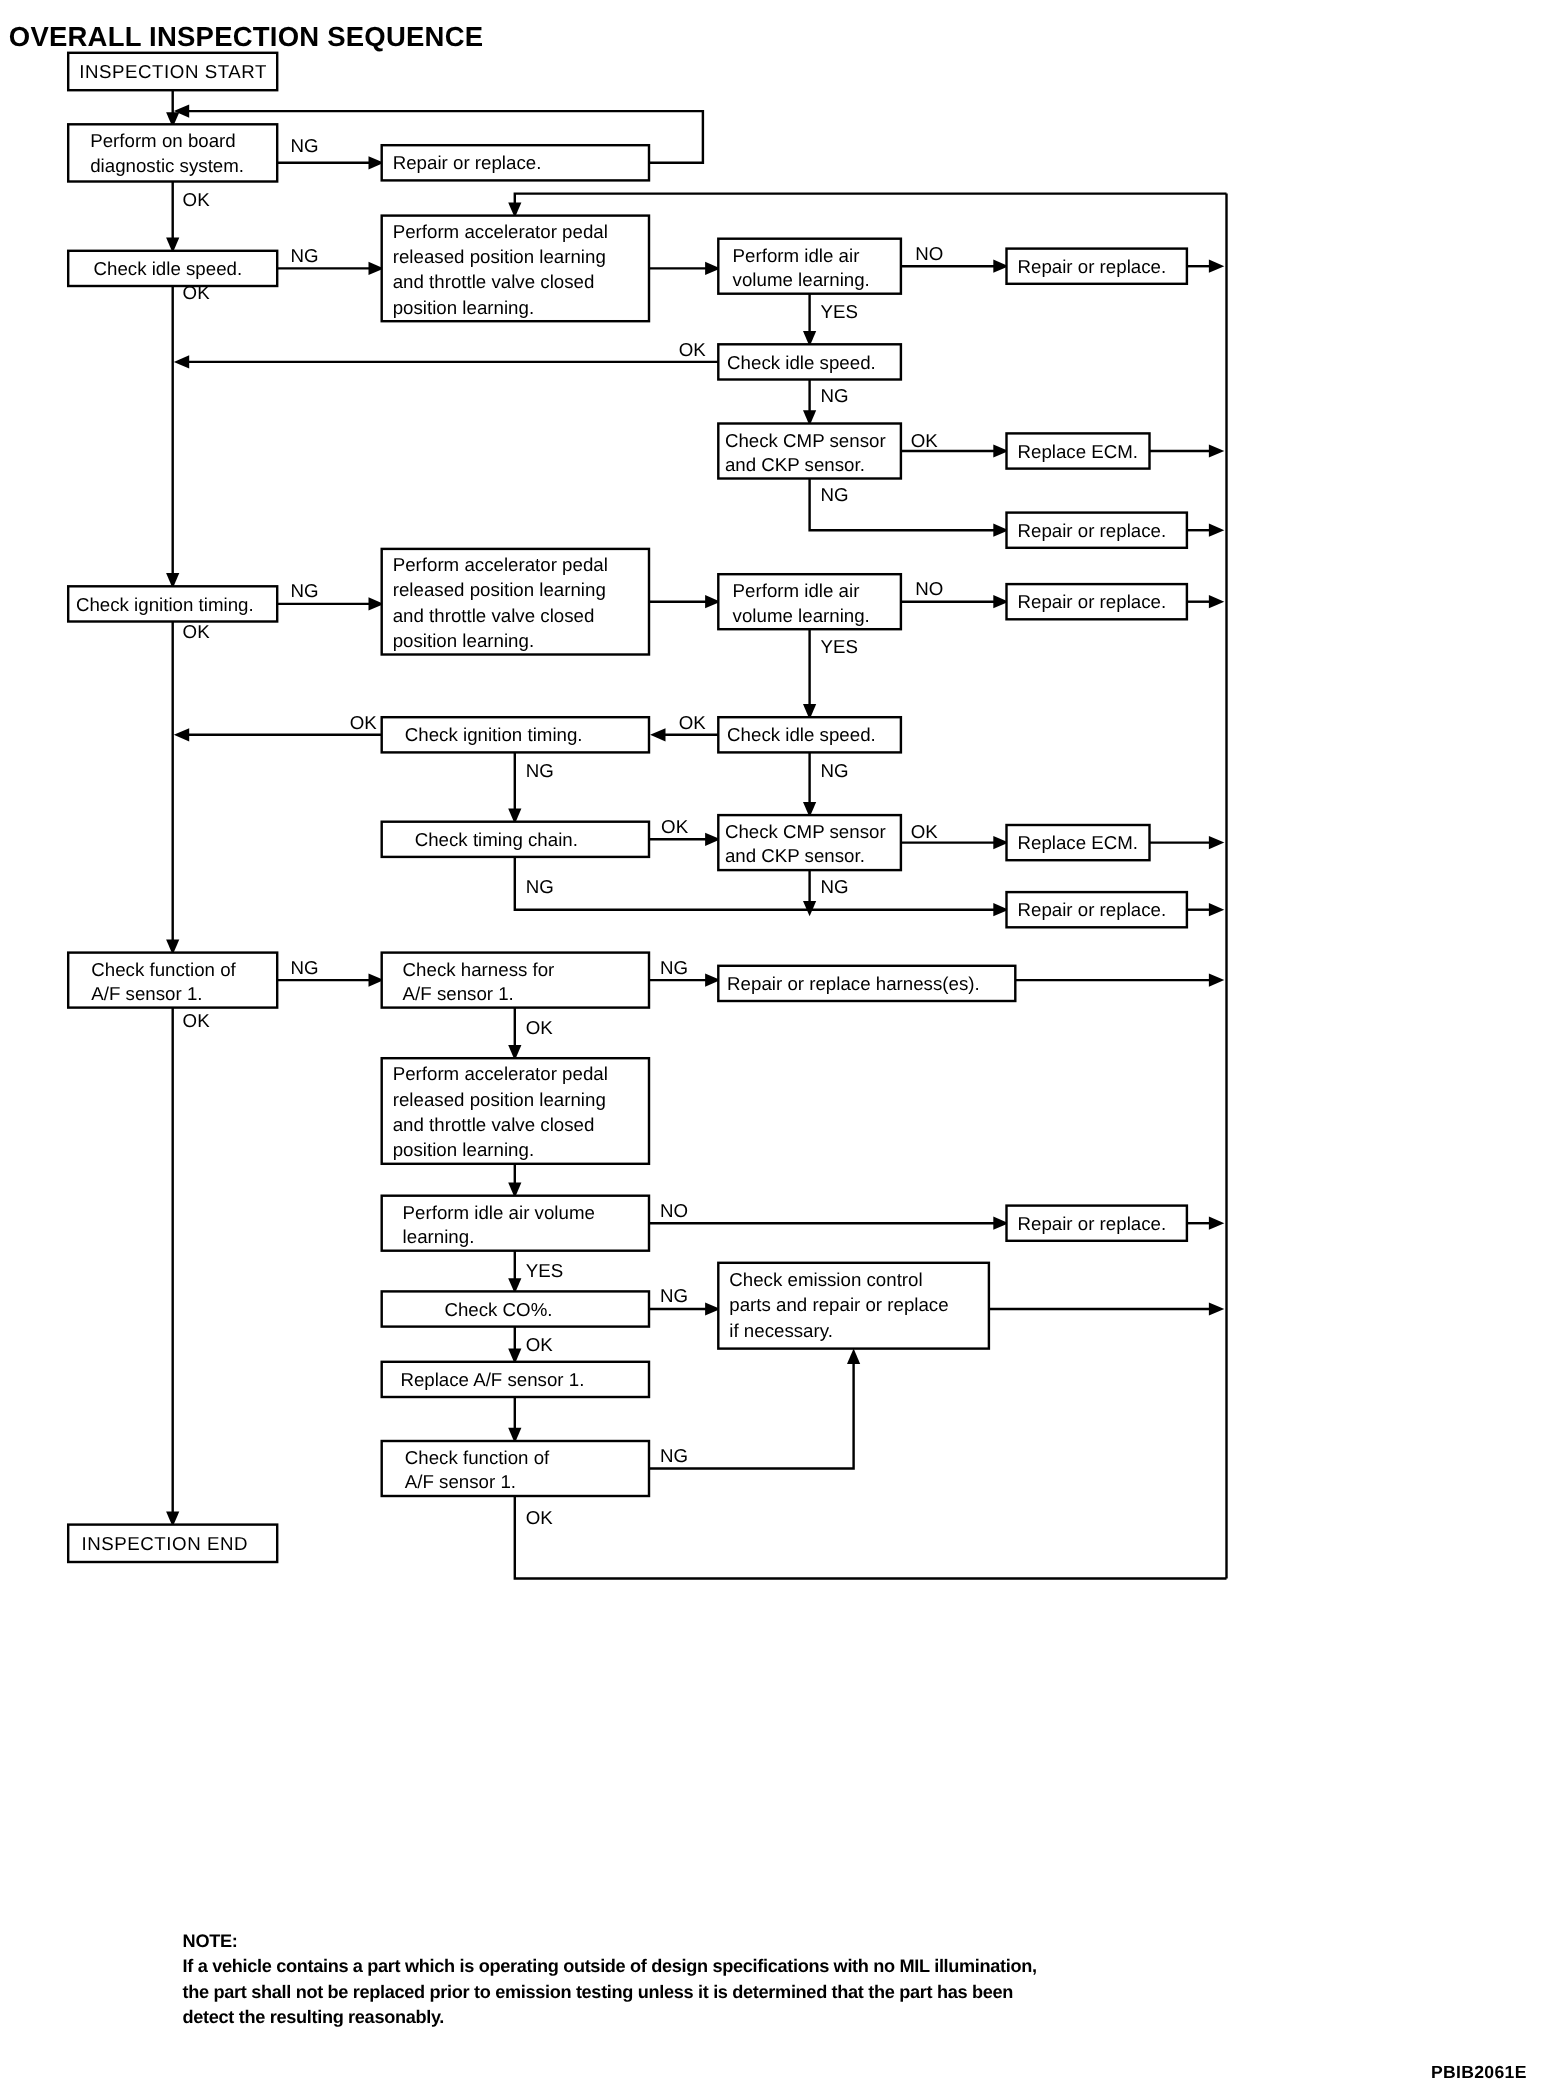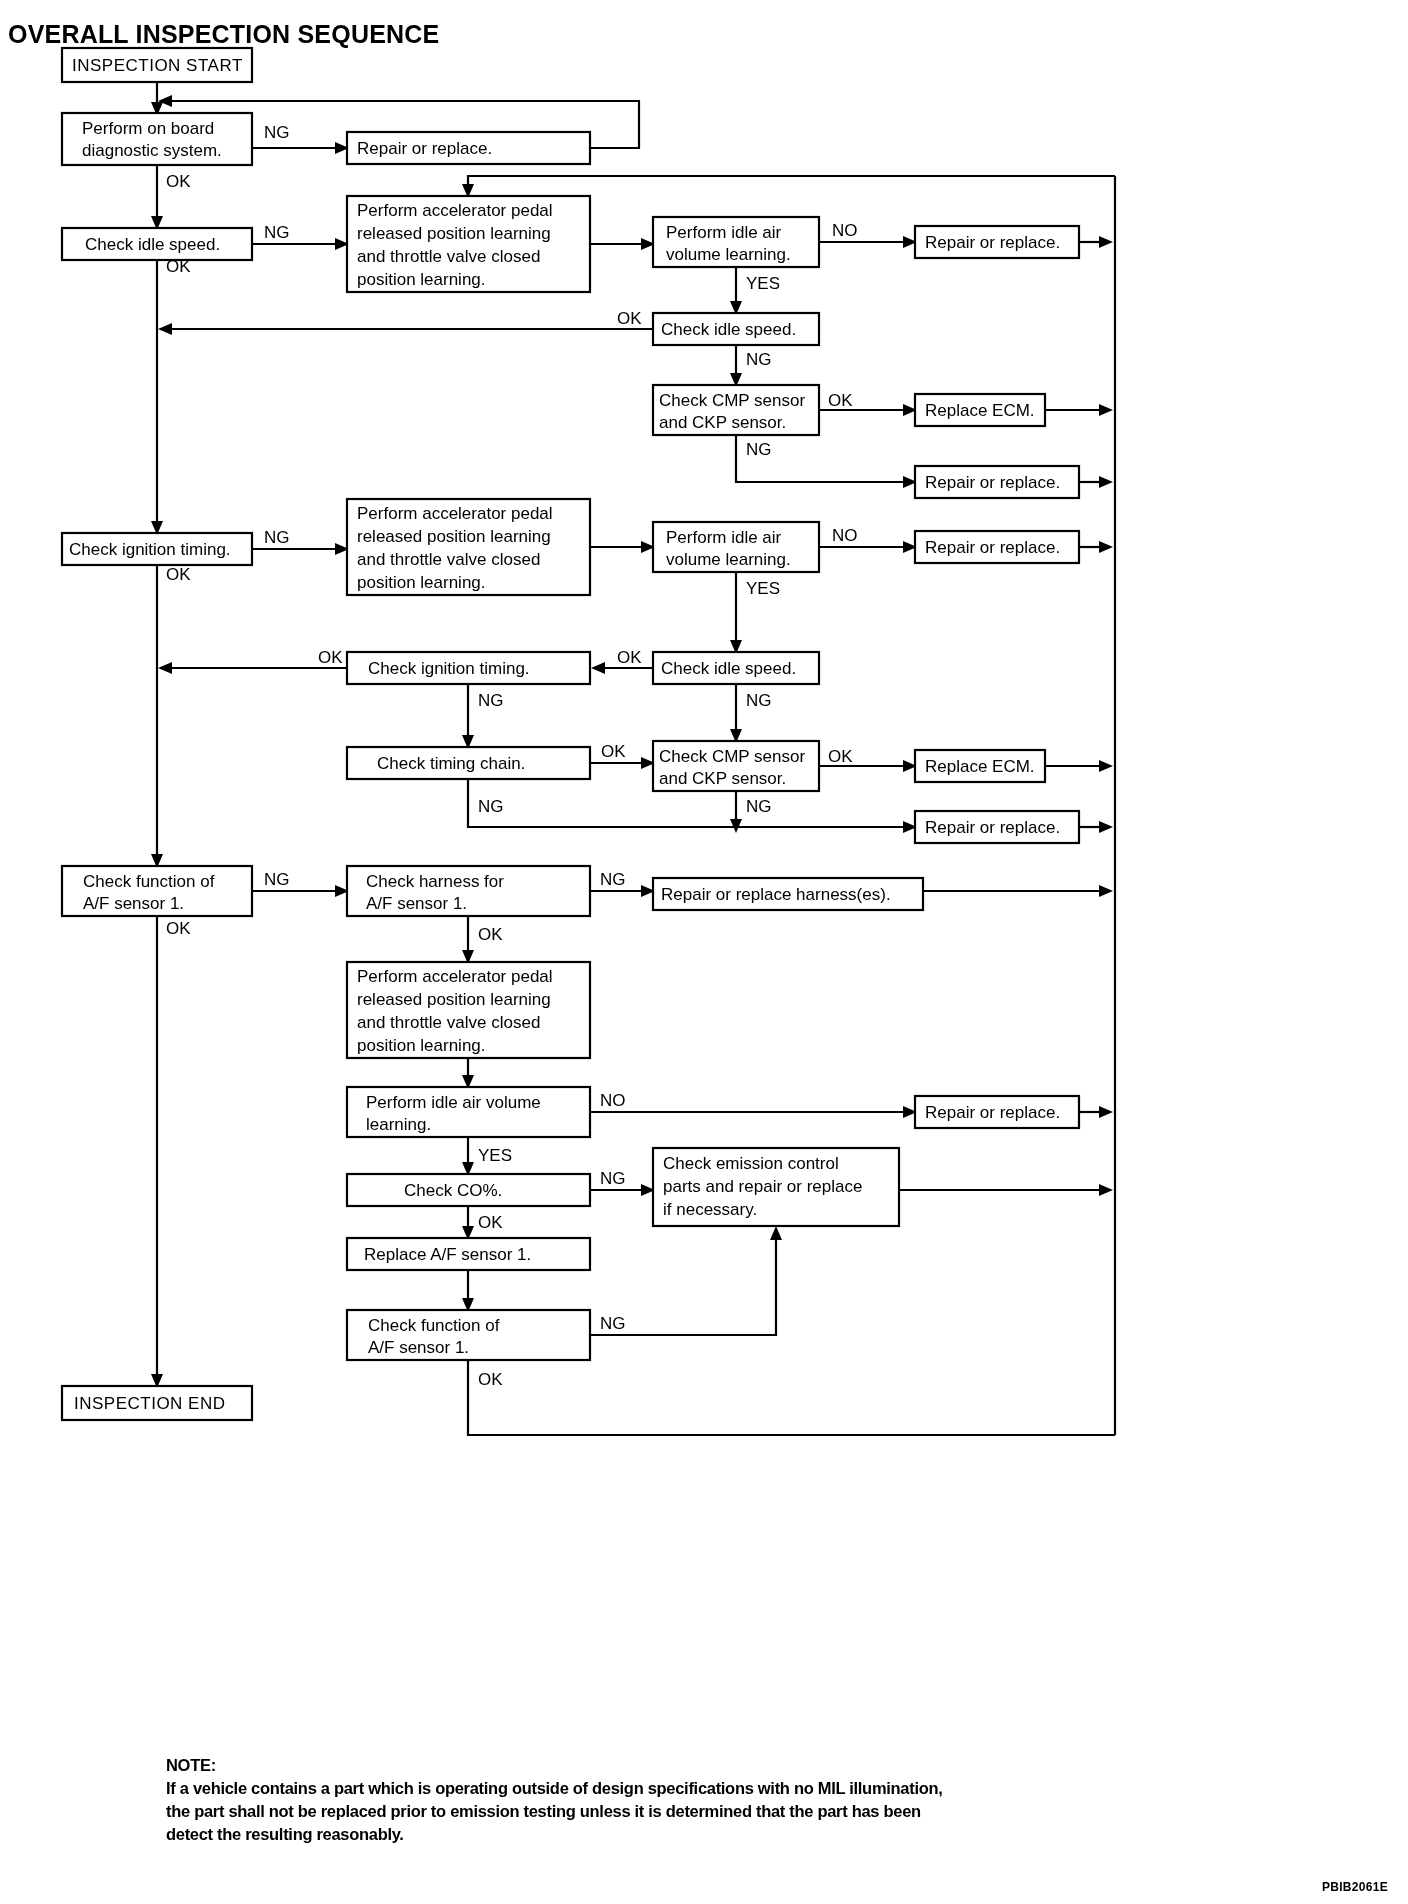--- a/index.html
+++ b/index.html
@@ -39,21 +39,21 @@
     line-height: 23px;
     font-family: "Liberation Sans", sans-serif;
     letter-spacing: -0.3px;
     margin-left: 16px;
   }
   .note-line { display: block; white-space: nowrap; }
   #figure-id {
     position: absolute;
     right: 20px;
     bottom: 10px;
-    font-size: 12px;
+    font-size: 16px;
     font-weight: bold;
     letter-spacing: 0.3px;
     font-family: "Liberation Sans", sans-serif;
     padding-left: 28px;
   }
   svg text {
     font-family: "Liberation Sans", sans-serif;
     fill: #000000;
   }
   svg .box-label { font-size: 17px; }

